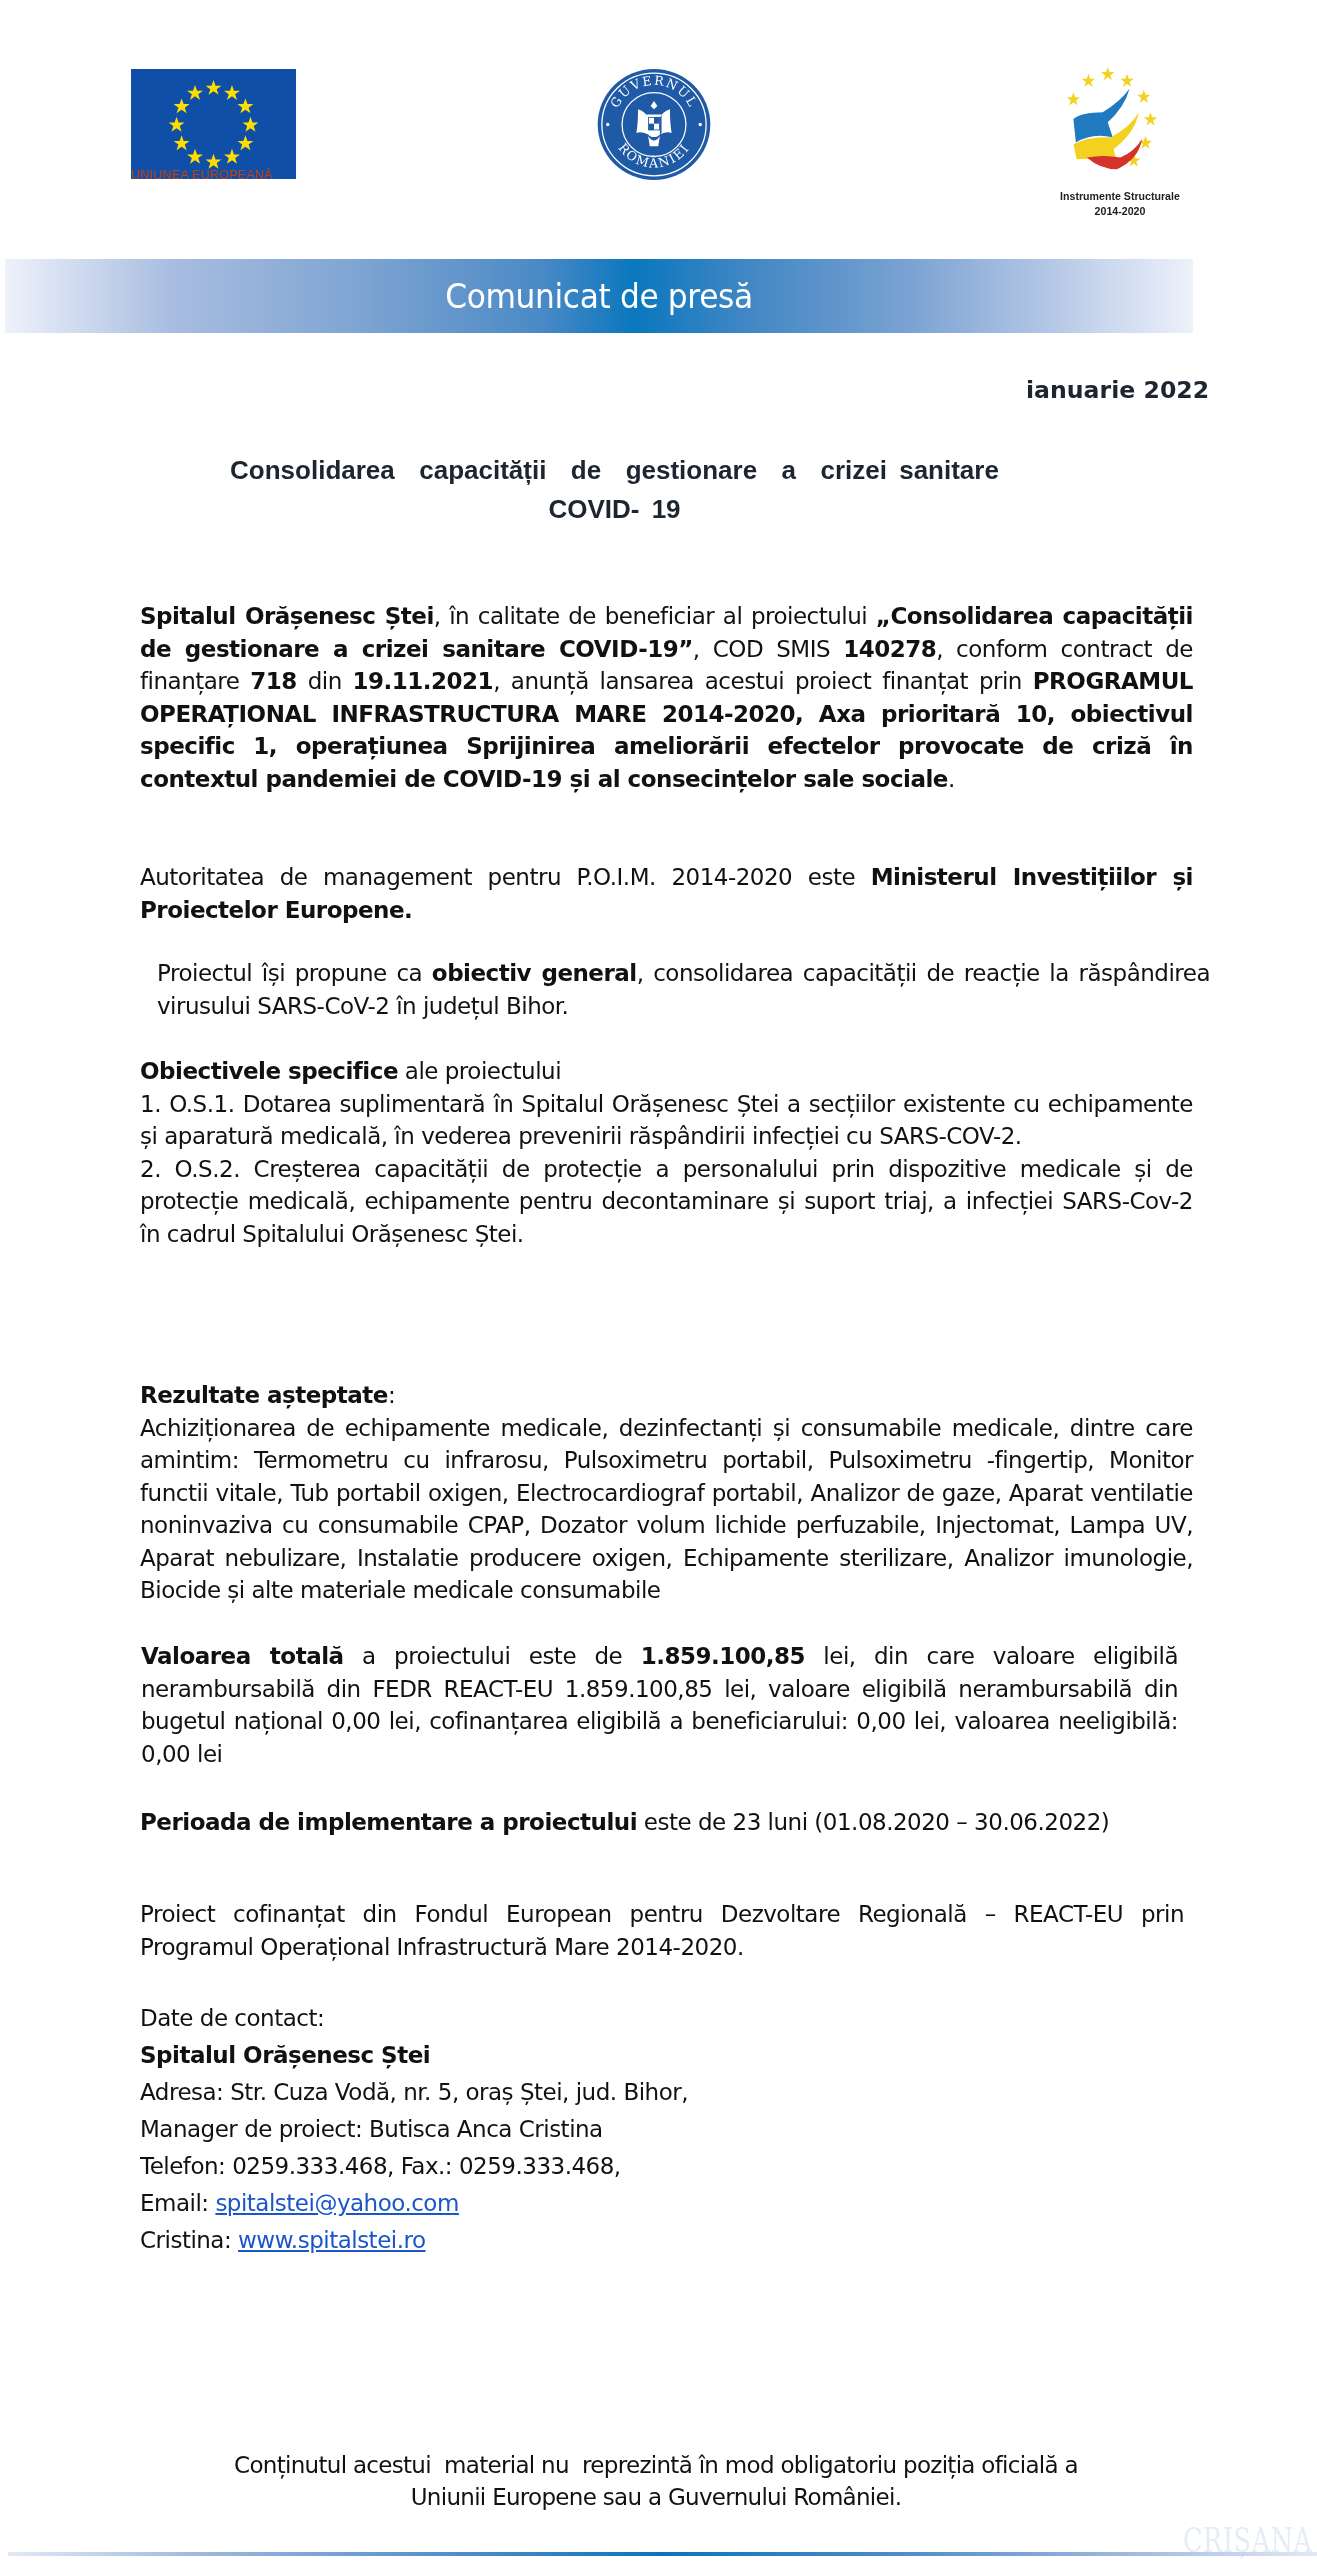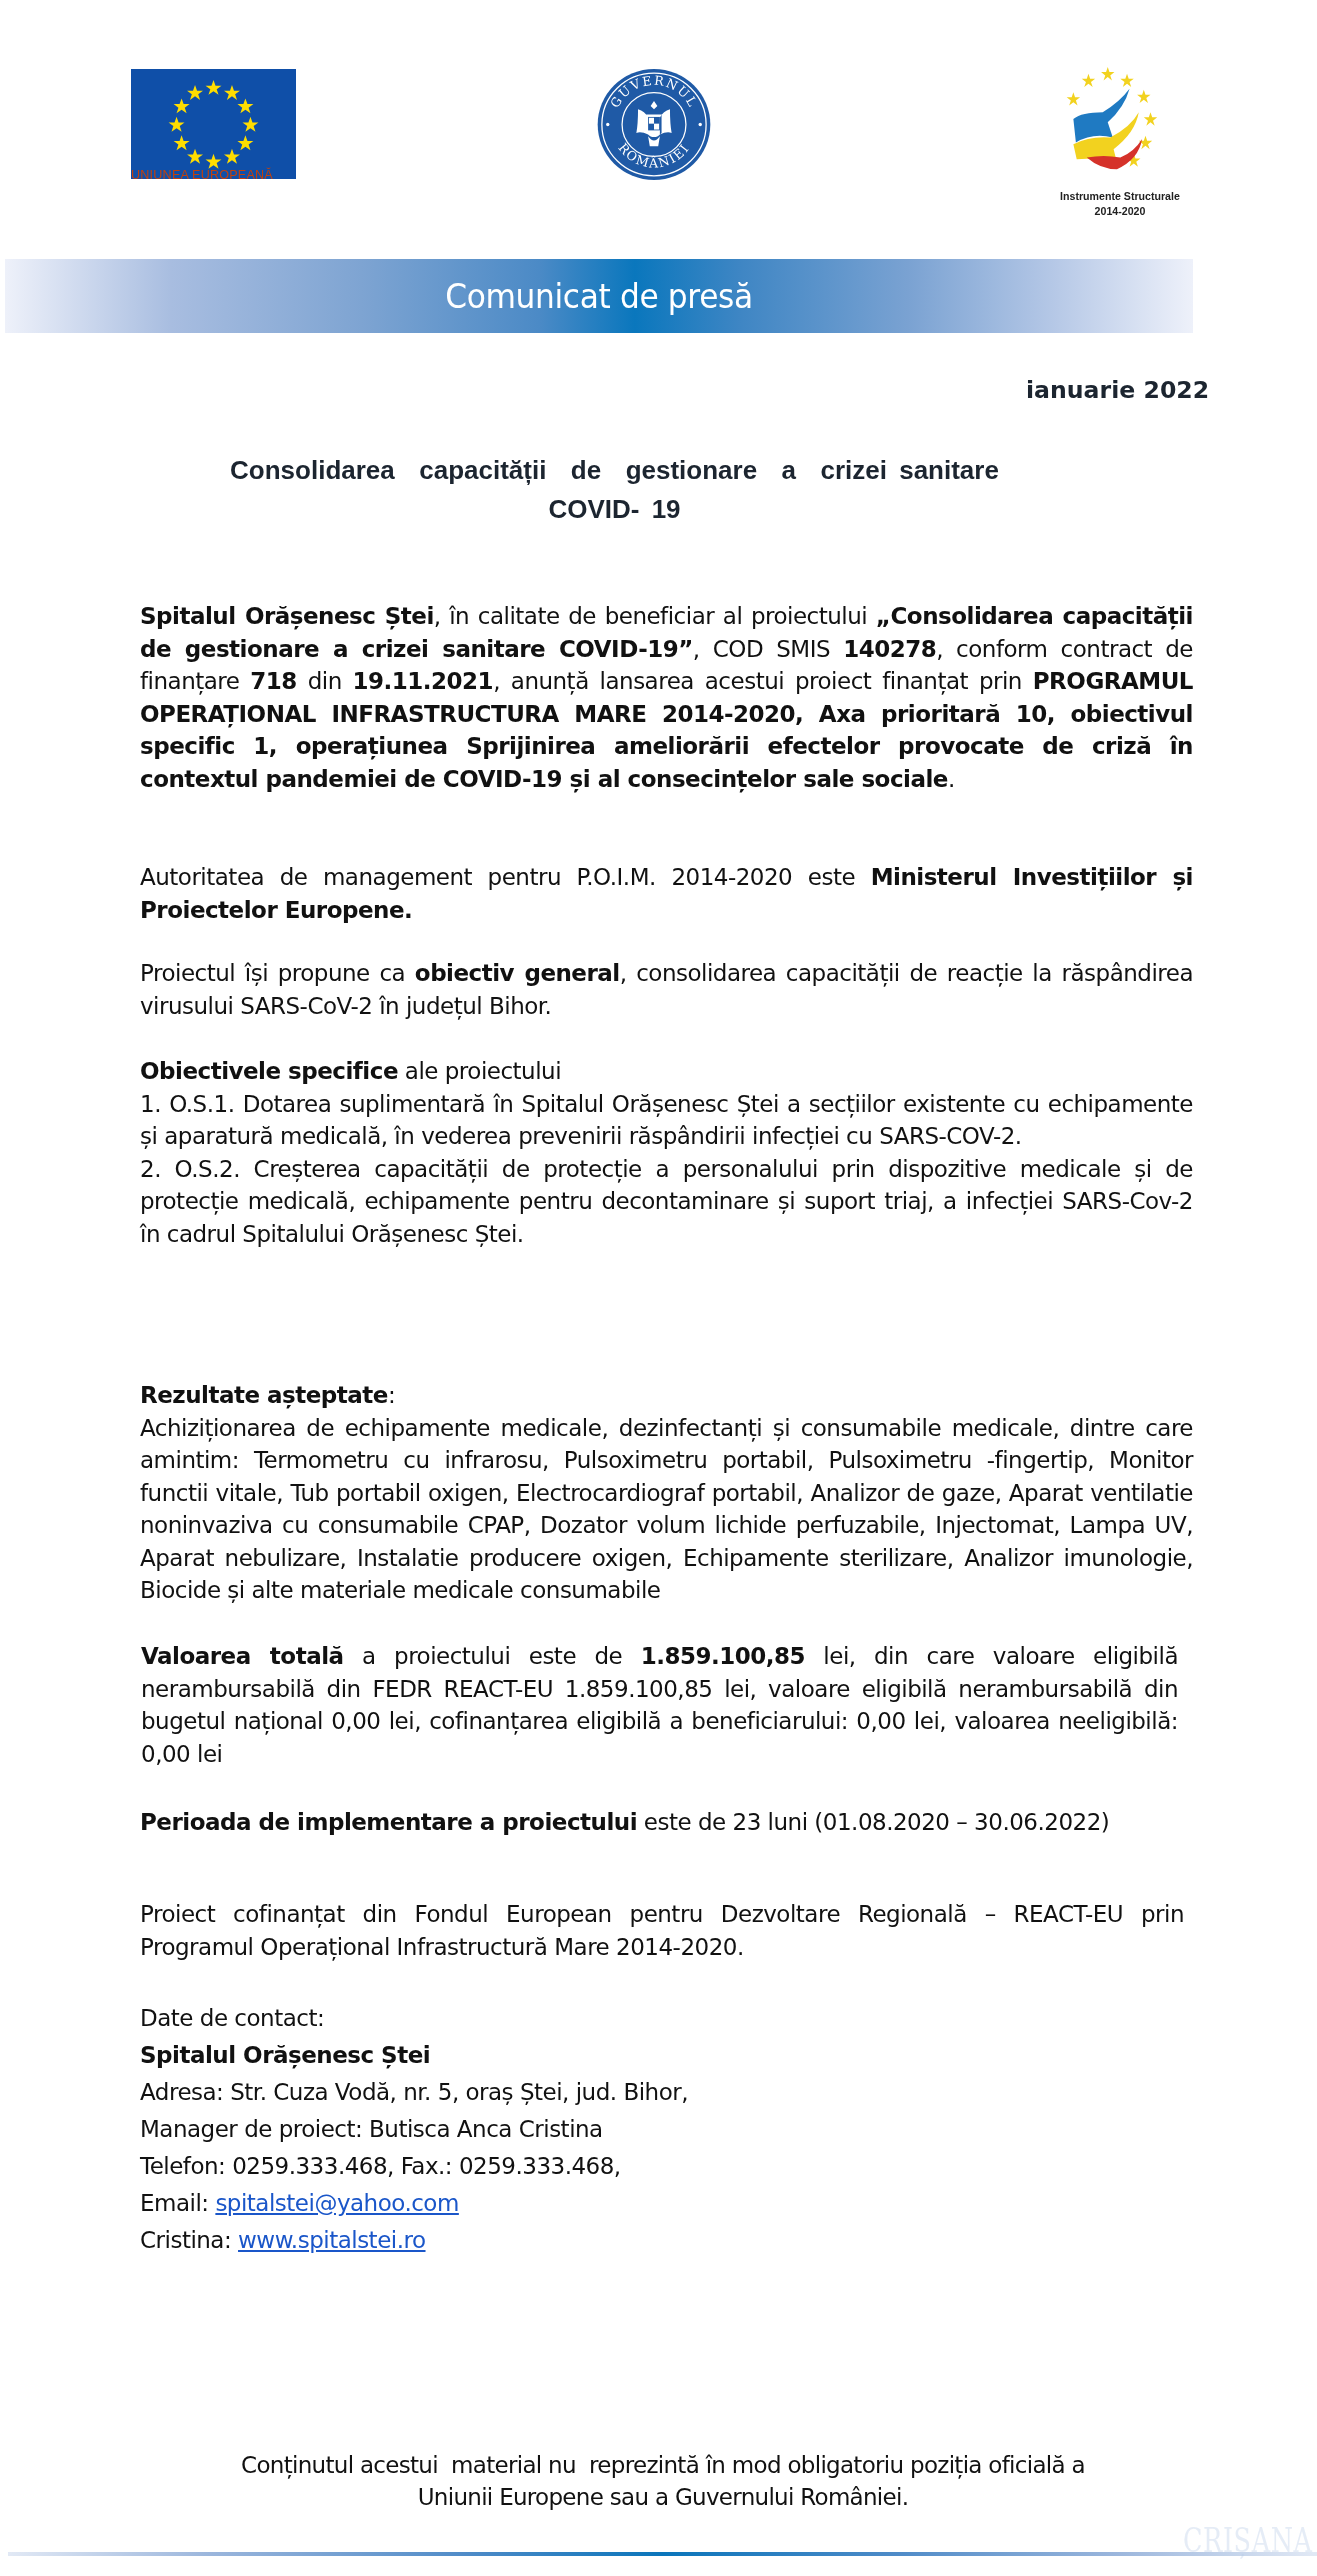--- a/index.html
+++ b/index.html
@@ -34,21 +34,21 @@
 
   
   .body-text { left:140px; width:1053px; font-family:"DejaVu Sans", sans-serif;
                font-size:23px; line-height:32.5px; text-align:justify; color:#111;
                letter-spacing:-0.5px; }
   .body-text b { font-weight:bold; }
   .p { margin:0; }
   .valoarea { left:141px; width:1037px; }
   .link { color:#1a56c9; text-decoration:underline; }
 
-  .footnote { left:131px; top:2449px; width:1064px; text-align:center;
+  .footnote { left:124px; top:2449px; width:1064px; text-align:center;
               font-family:"DejaVu Sans", sans-serif; font-size:23px; line-height:32px;
               color:#111; letter-spacing:-0.7px; }
   .bottom-line { left:8.4px; top:2552px; width:1309px; height:4.2px;
                  background:linear-gradient(90deg,#e2e9f5 0%,#9db7dd 15%,#4f8bc8 35%,#0a75bb 50%,#4f8bc8 68%,#9db7dd 85%,#e2e9f5 100%); }
   .watermark { left:1183px; top:2520px; font-family:"DejaVu Serif", serif; font-size:34px;
                color:rgba(180,200,230,0.35); transform:scaleX(0.75); transform-origin:left;
                letter-spacing:0.8px; }
 </style>
 </head>
 <body>
@@ -130,21 +130,21 @@
 
 <div class="abs title">
   <div style="white-space:pre;">Consolidarea  capacității  de  gestionare  a  crizei sanitare</div>
   <div>COVID- 19</div>
 </div>
 
 <p class="abs body-text p" style="top:600px;"><b>Spitalul Orășenesc Ștei</b><span>, în calitate de beneficiar al proiectului </span><b>„Consolidarea capacității de gestionare a crizei sanitare COVID-19”</b><span>, COD SMIS </span><b>140278</b><span>, conform contract de finanțare </span><b>718</b><span> din </span><b>19.11.2021</b><span>, anunță lansarea acestui proiect finanțat prin </span><b>PROGRAMUL OPERAȚIONAL INFRASTRUCTURA MARE 2014-2020, Axa prioritară 10, obiectivul specific 1, operațiunea  Sprijinirea ameliorării efectelor provocate de criză în contextul pandemiei de COVID-19 și al consecințelor sale sociale</b><span>.</span></p>
 
 <p class="abs body-text p" style="top:861px;"><span>Autoritatea de management pentru P.O.I.M. 2014-2020 este </span><b>Ministerul Investițiilor și Proiectelor Europene.</b></p>
 
-<p class="abs body-text p" style="top:957px;"><span>Proiectul își propune ca </span><b>obiectiv general</b><span>, consolidarea capacității de reacție la răspândirea virusului SARS-CoV-2 în județul Bihor.</span></p>
+<p class="abs body-text p" style="top:957px;margin-left:17px;"><span>Proiectul își propune ca </span><b>obiectiv general</b><span>, consolidarea capacității de reacție la răspândirea virusului SARS-CoV-2 în județul Bihor.</span></p>
 
 <div class="abs body-text" style="top:1055px;">
   <p class="p"><b>Obiectivele specifice</b><span> ale proiectului</span></p>
   <p class="p">1. O.S.1. Dotarea suplimentară în Spitalul Orășenesc Ștei a secțiilor existente cu echipamente și aparatură medicală, în vederea prevenirii răspândirii infecției cu SARS-COV-2.</p>
   <p class="p">2. O.S.2. Creșterea capacității de protecție a personalului prin dispozitive medicale și de protecție medicală, echipamente pentru decontaminare și suport triaj, a infecției SARS-Cov-2 în cadrul Spitalului Orășenesc Ștei.</p>
 </div>
 
 <div class="abs body-text" style="top:1379px;">
   <p class="p"><b>Rezultate așteptate</b><span>:</span></p>
   <p class="p">Achiziționarea de echipamente medicale, dezinfectanți și consumabile medicale, dintre care amintim: Termometru cu infrarosu, Pulsoximetru portabil, Pulsoximetru -fingertip, Monitor functii vitale, Tub portabil oxigen, Electrocardiograf portabil, Analizor de gaze, Aparat ventilatie noninvaziva cu consumabile CPAP, Dozator volum lichide perfuzabile, Injectomat, Lampa UV, Aparat nebulizare, Instalatie producere oxigen, Echipamente sterilizare, Analizor imunologie, Biocide și alte materiale medicale consumabile</p>

